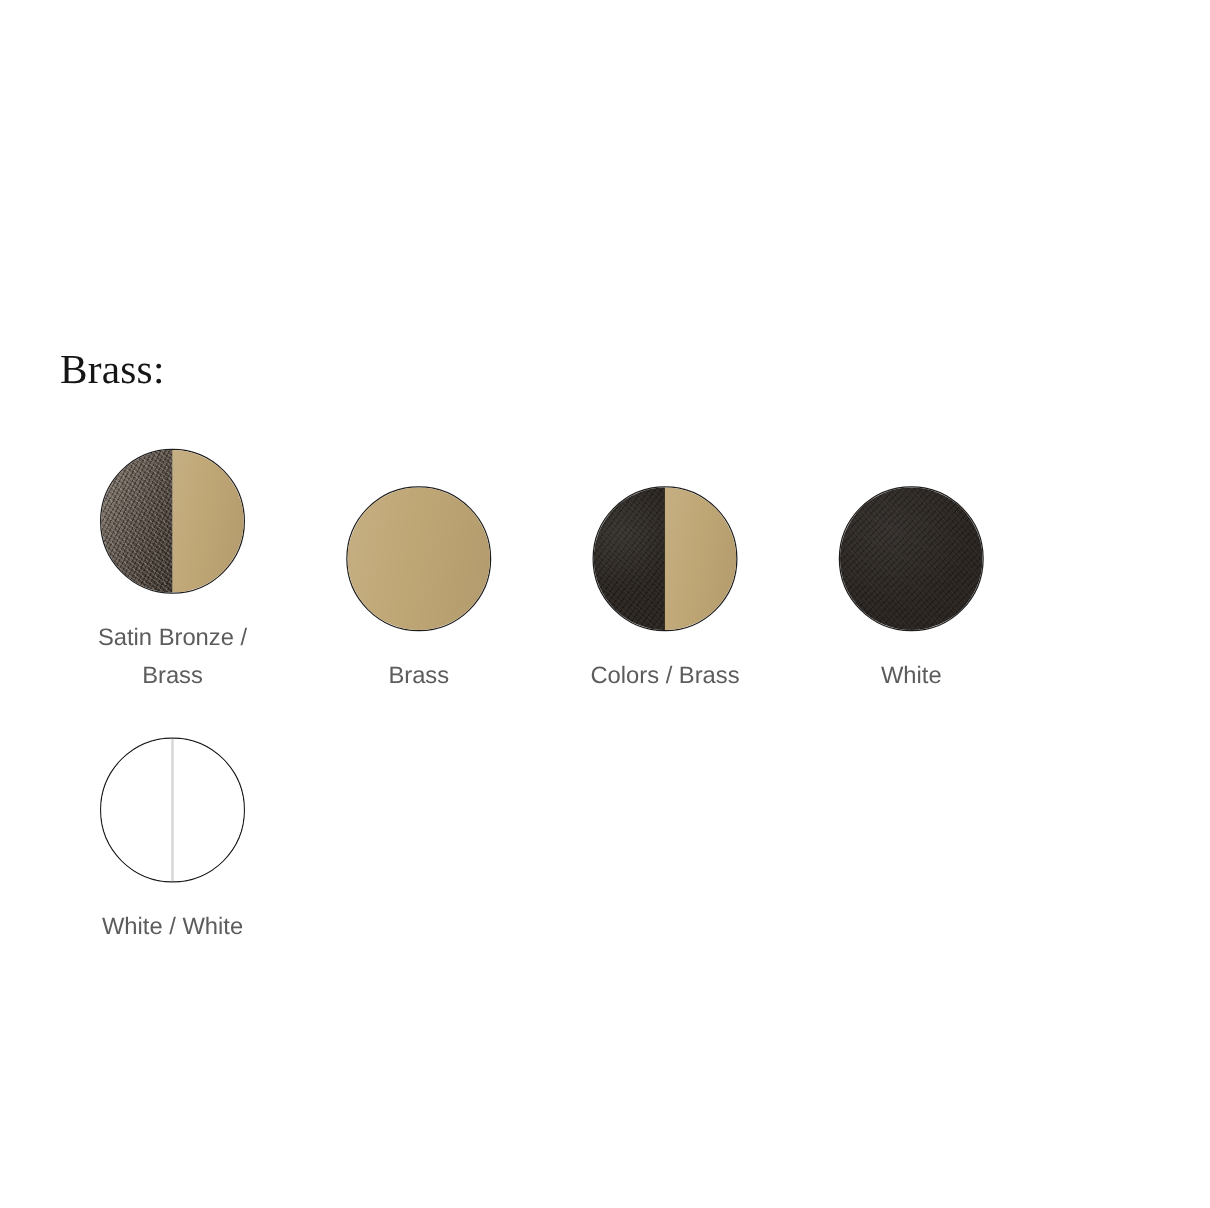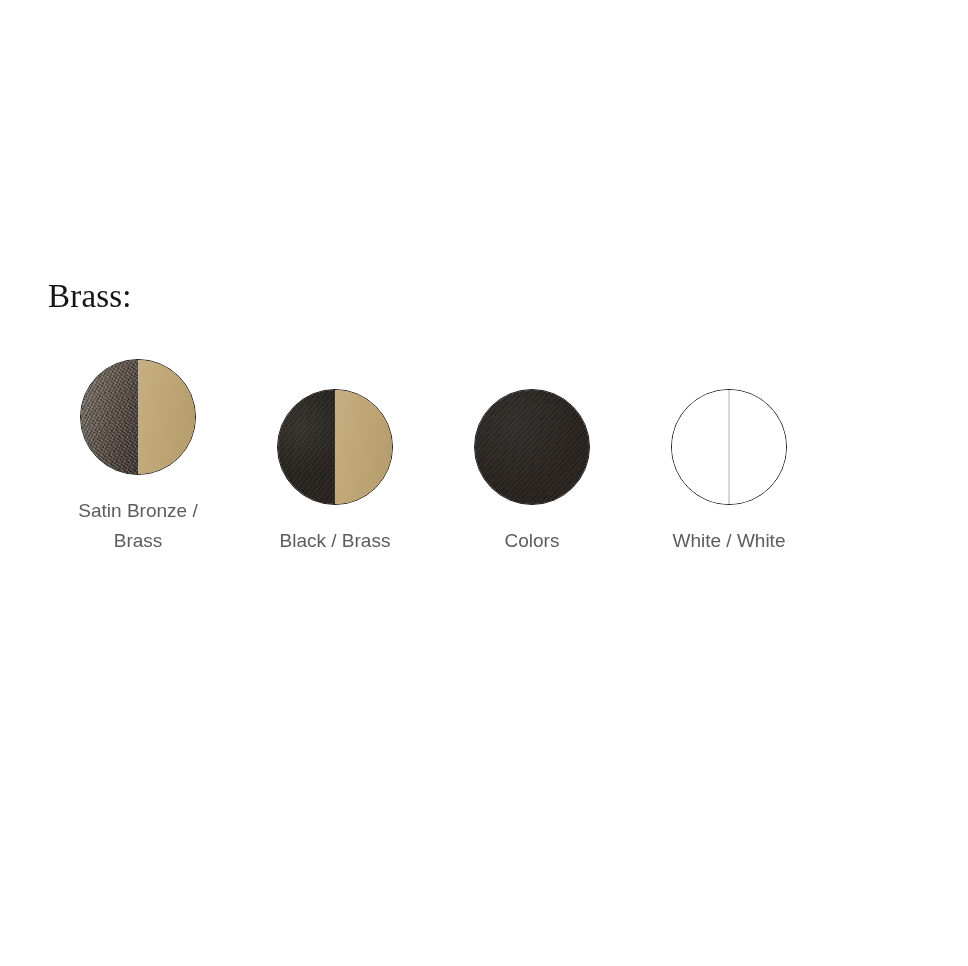--- a/index.html
+++ b/index.html
@@ -188,39 +188,47 @@
       <div class="swatch-item">
         <div class="swatch-circle-wrap">
           <div class="swatch-circle">
             <div class="half left m-satin-bronze"></div>
             <div class="half right m-brass"></div>
           </div>
         </div>
         <div class="swatch-label">Satin Bronze / Brass</div>
       </div>
 
+      <div class="swatch-item">
+        <div class="swatch-circle-wrap">
+          <div class="swatch-circle">
+            <div class="full m-brass"></div>
+          </div>
+        </div>
+        <div class="swatch-label">Brass</div>
+      </div>
 
       <div class="swatch-item">
         <div class="swatch-circle-wrap">
           <div class="swatch-circle">
             <div class="half left m-black"></div>
             <div class="half right m-brass"></div>
             <div class="divider-dark"></div>
           </div>
         </div>
-        <div class="swatch-label">Black / Brass</div>
+        <div class="swatch-label">Colors / Brass</div>
       </div>
 
       <div class="swatch-item">
         <div class="swatch-circle-wrap">
           <div class="swatch-circle">
             <div class="full m-black-flat"></div>
           </div>
         </div>
-        <div class="swatch-label">Colors</div>
+        <div class="swatch-label">White</div>
       </div>
 
 
       <div class="swatch-item">
         <div class="swatch-circle-wrap">
           <div class="swatch-circle">
             <div class="half left m-white"></div>
             <div class="half right m-white"></div>
             <div class="divider-line"></div>
           </div>

